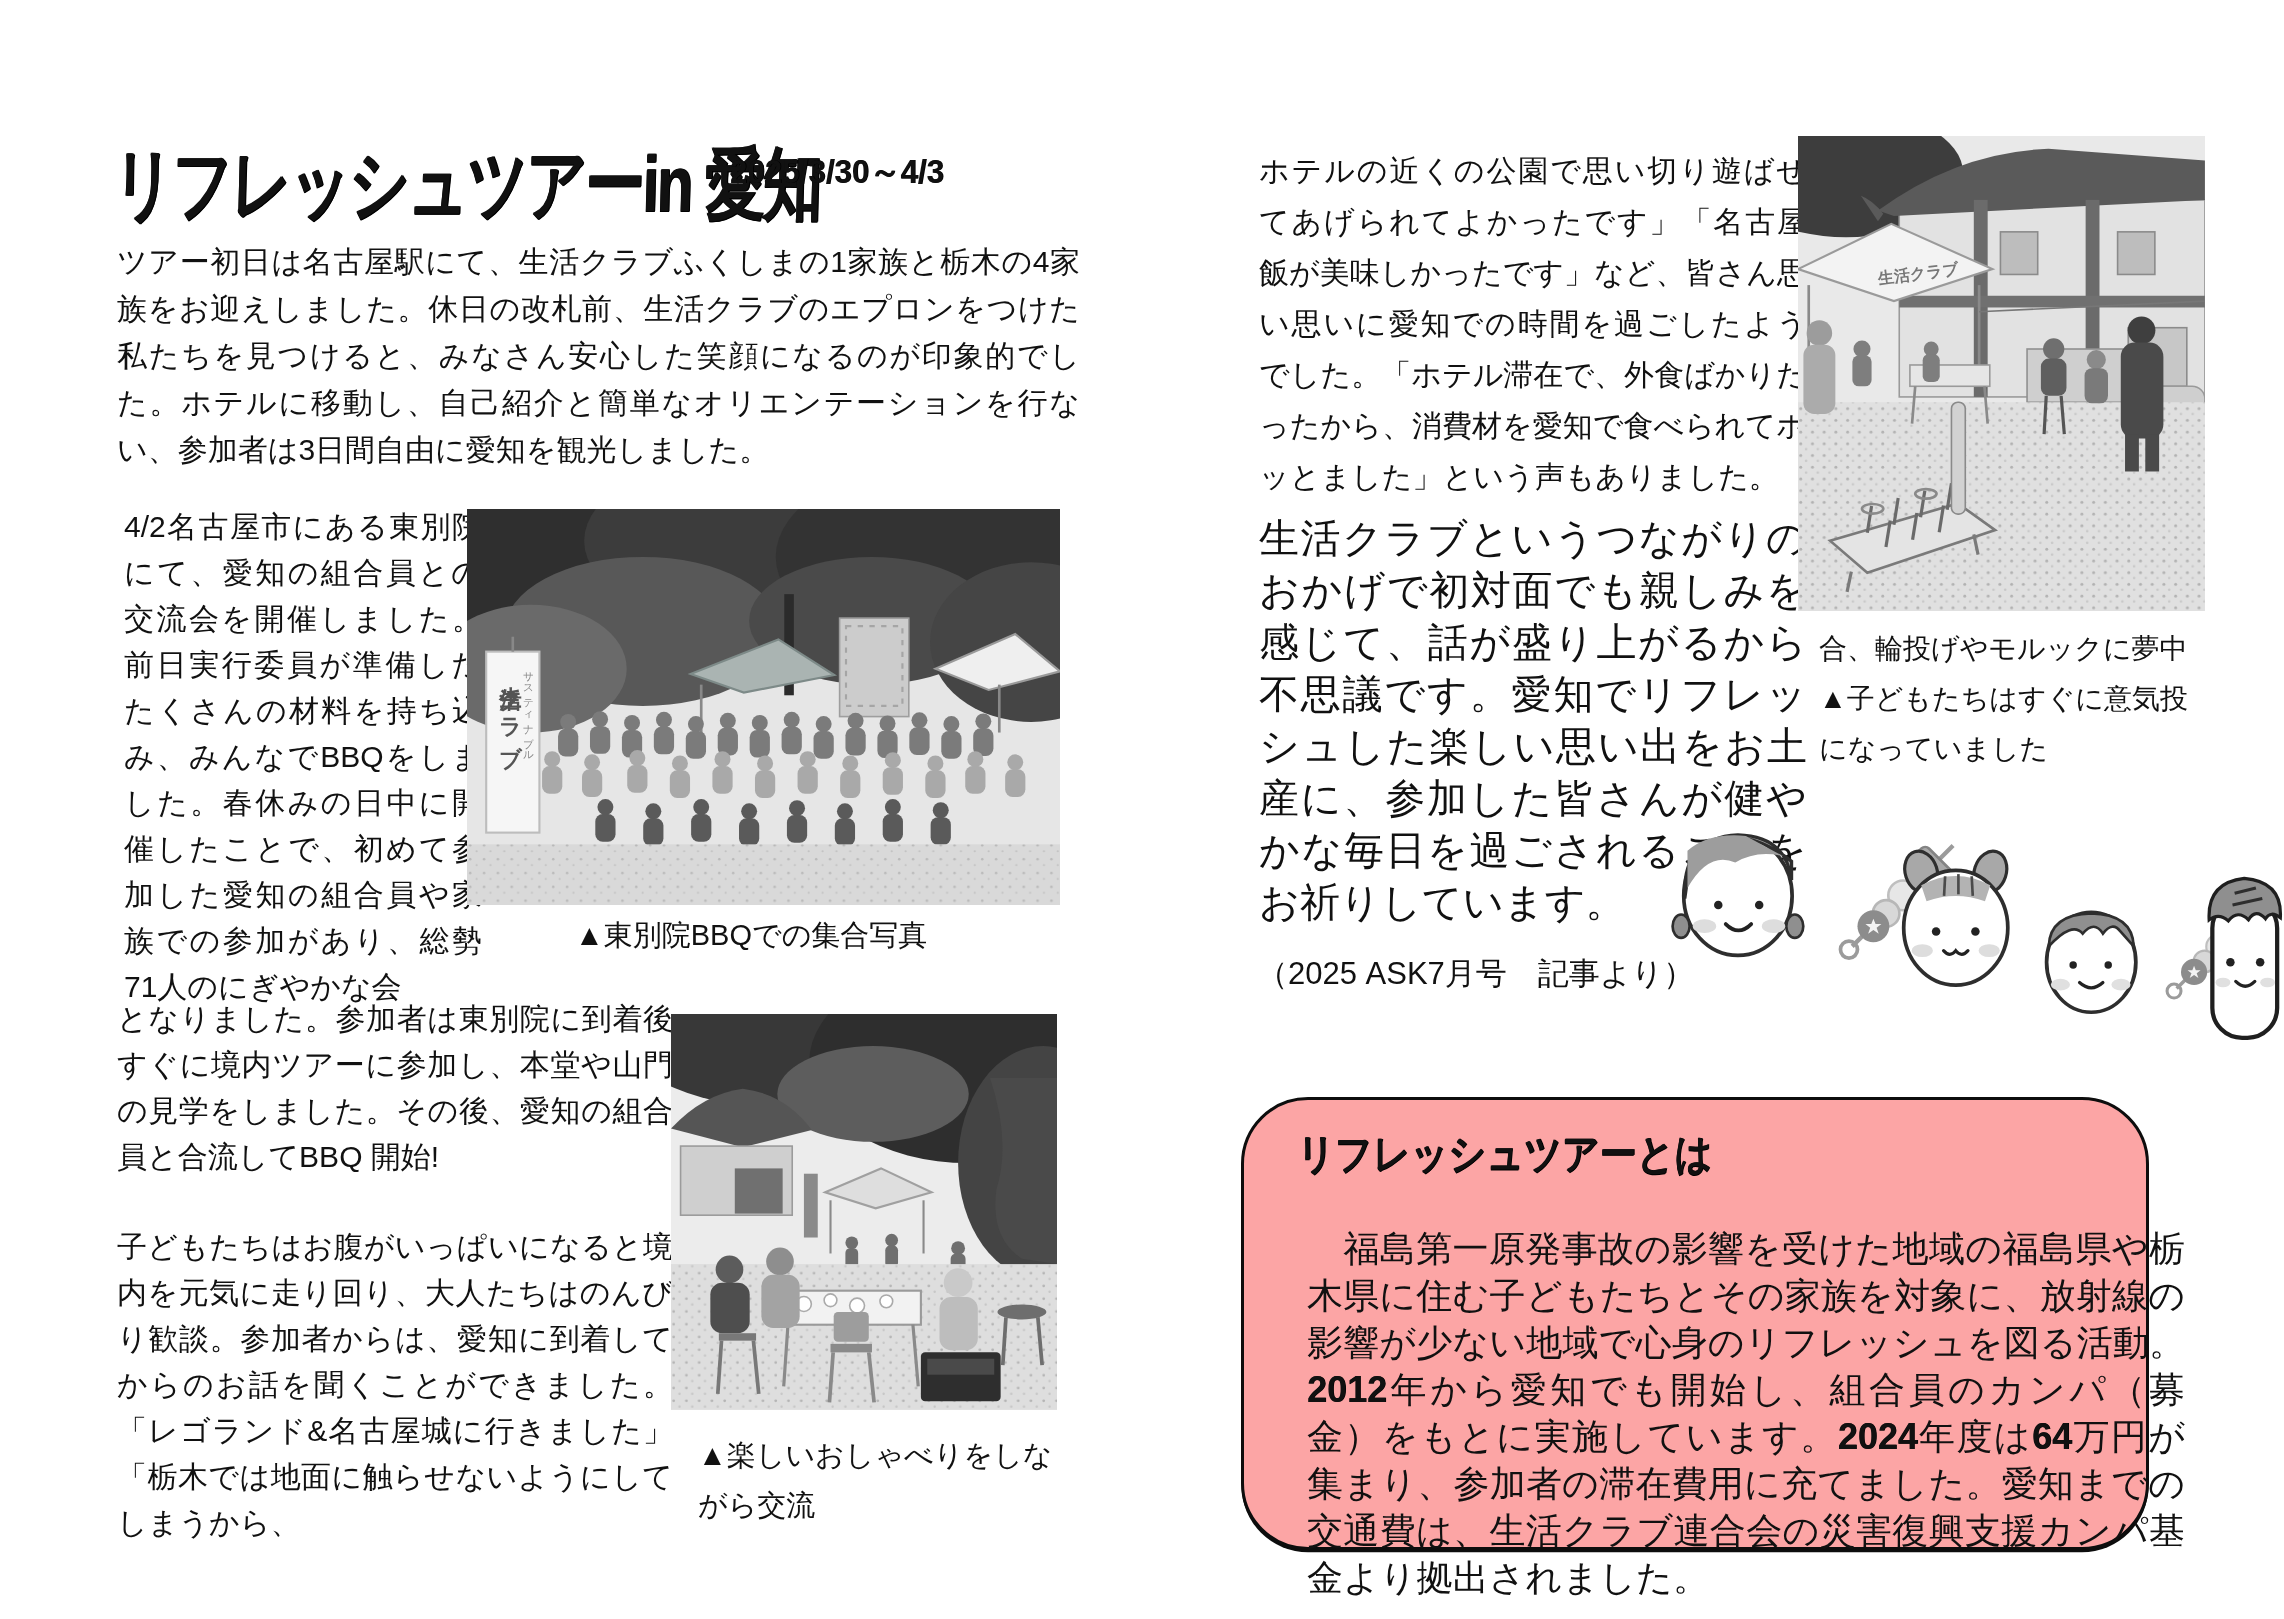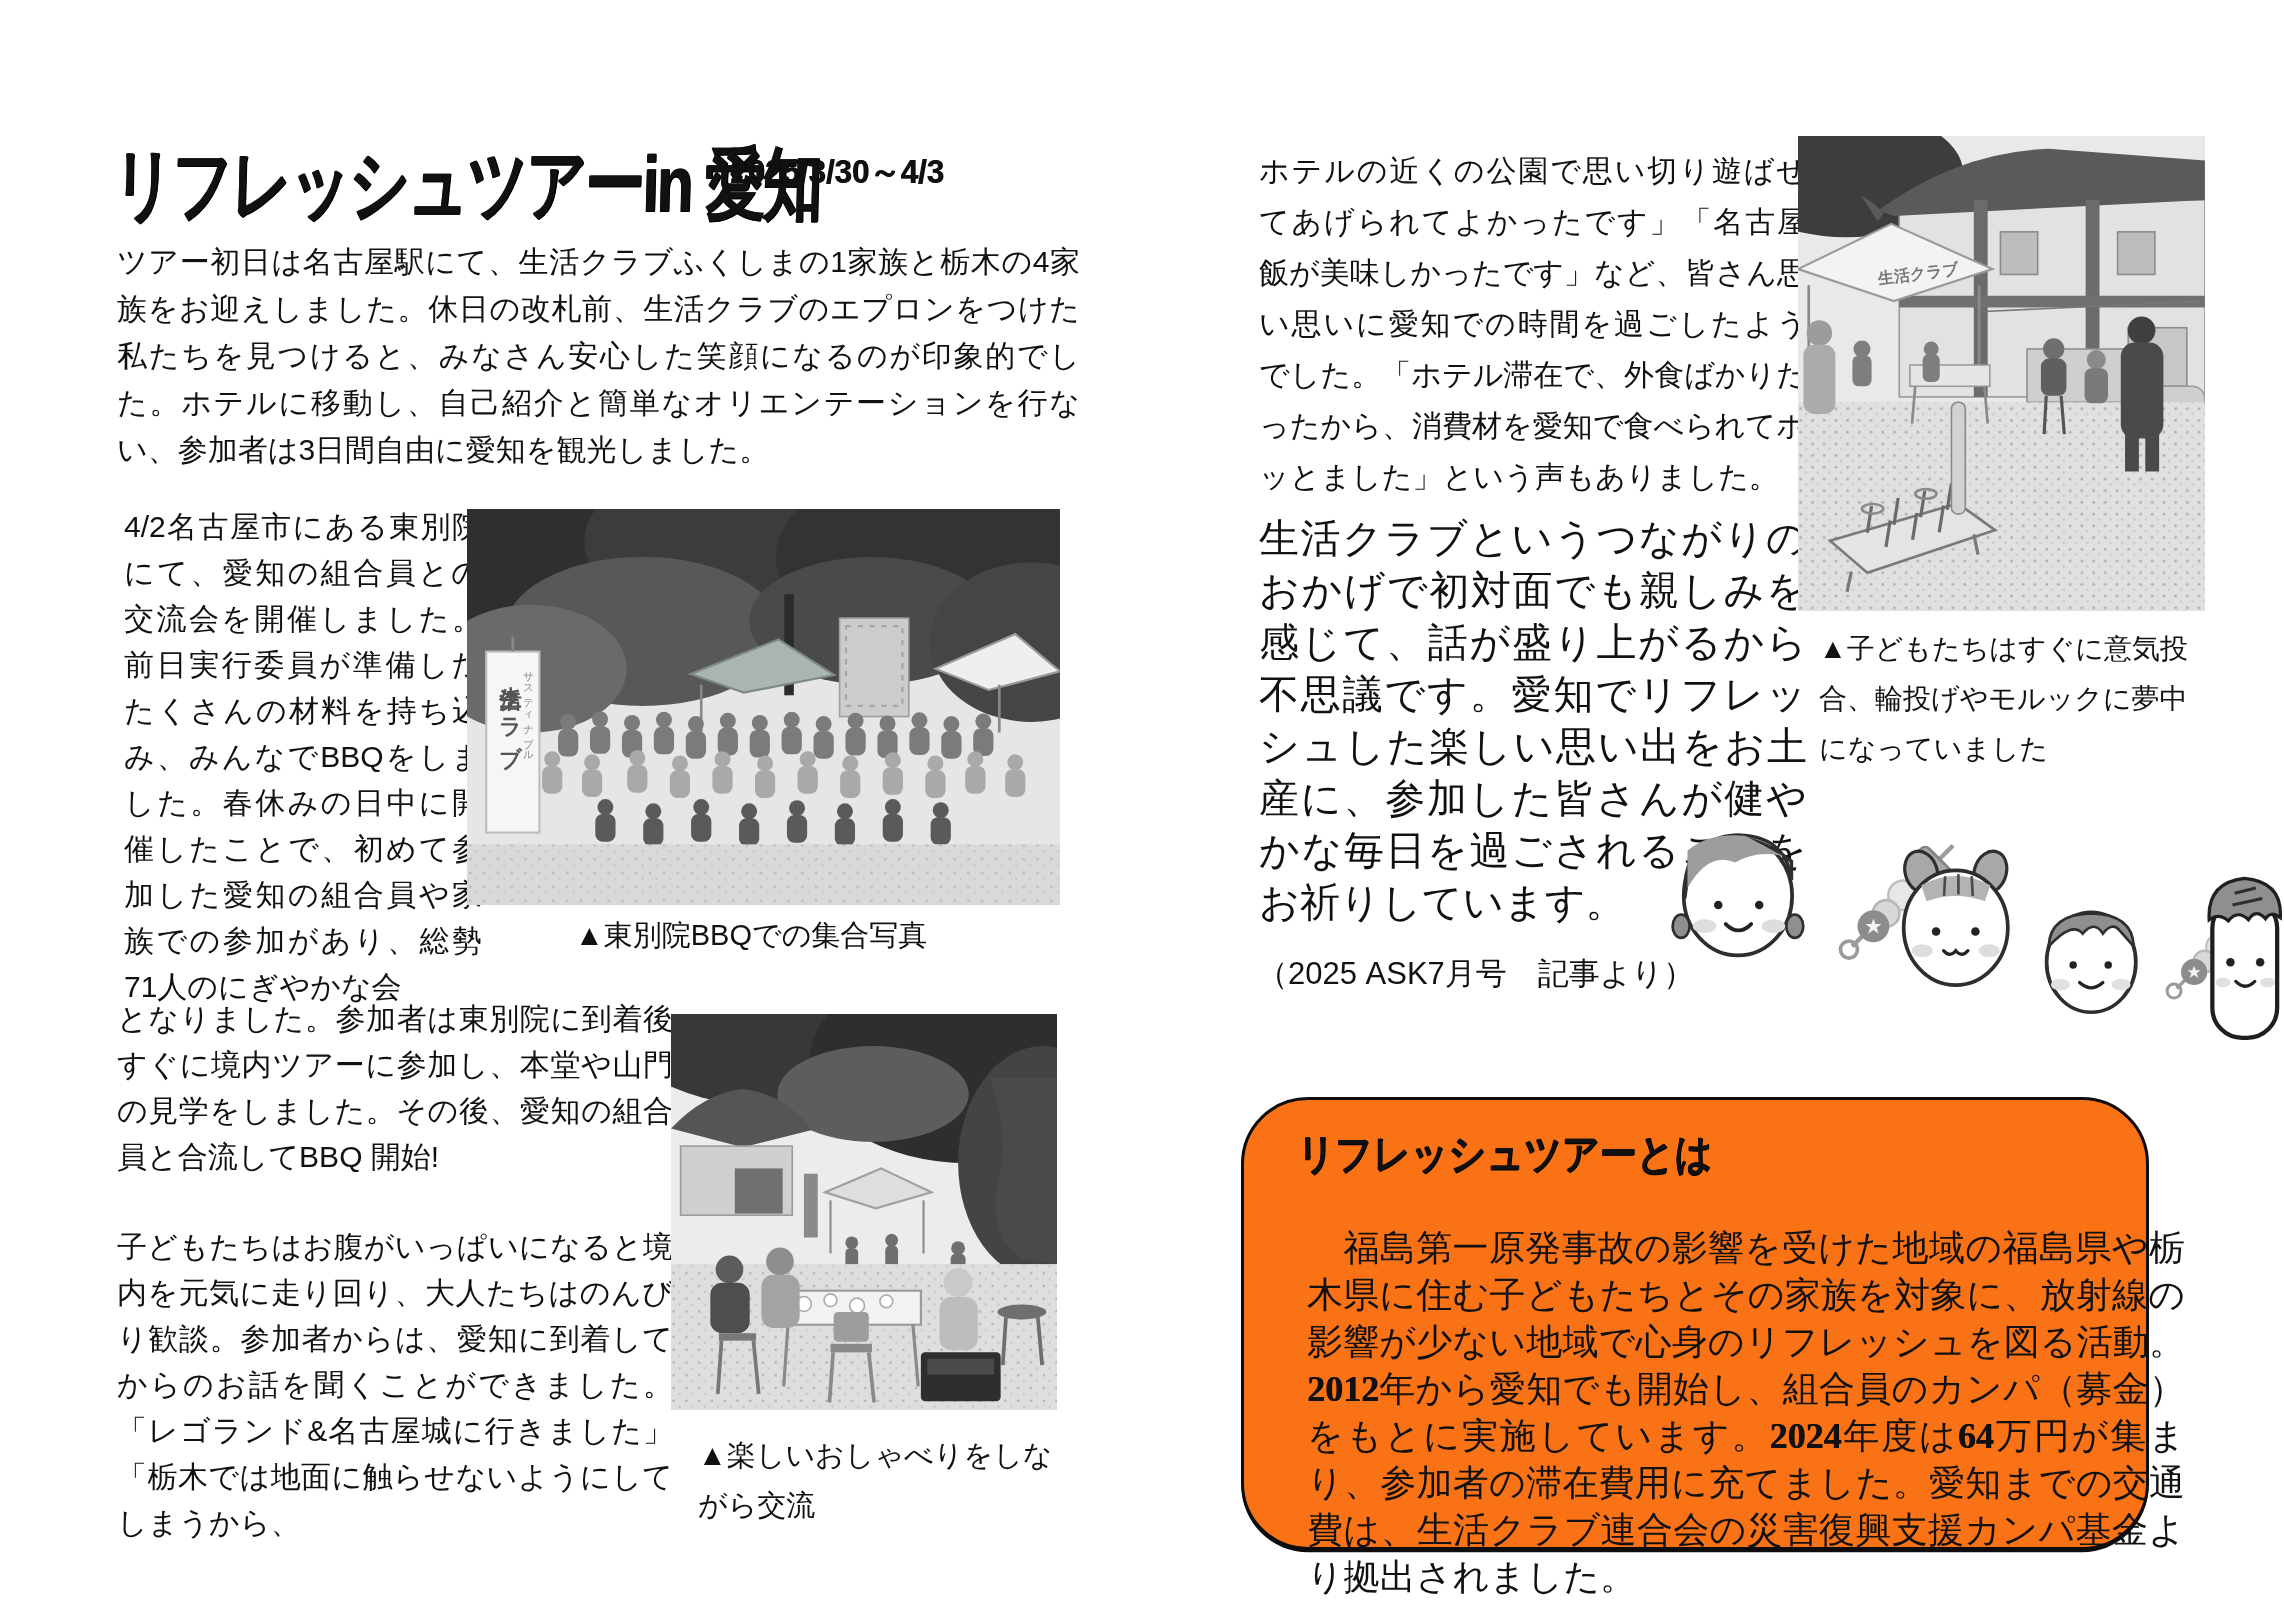--- a/index.html
+++ b/index.html
@@ -65,22 +65,21 @@
     transform:rotate(-7deg);
   }
   
   .doodles{left:1671px;top:787px;width:612px;height:255px;}
   
   .info-box{
     left:1241px;top:1097px;width:908px;height:453px;
     border:3.2px solid #0d0d0d;border-radius:67px;
     box-sizing:border-box;
     box-shadow:0 2.7px 0 -0.5px #0d0d0d;
-    background:#f97316;
-    font-family:Liberation Serif, serif;
+    background:#fca5a5;
   }
   .info-title{
     position:absolute;left:53px;top:25.5px;
     font-size:42px;font-weight:900;
     transform:scaleX(0.88);transform-origin:left top;
     white-space:nowrap;
     text-shadow:1.1px 0 0 #000,0 0.5px 0 #000;
   }
   .info-body{
     position:absolute;left:31px;top:89px;width:878px;
@@ -341,22 +340,22 @@
       <ellipse cx="240" cy="672" rx="20" ry="9" fill="none" stroke="#8a8a8a" stroke-width="5"></ellipse>
       <line x1="100" y1="818" x2="92" y2="856" stroke="#7a7a7a" stroke-width="6"></line>
       <line x1="330" y1="748" x2="338" y2="786" stroke="#7a7a7a" stroke-width="6"></line>
 
       <rect x="288" y="500" width="26" height="210" rx="12" fill="#d2d2d2" stroke="#8a8a8a" stroke-width="3"></rect>
     </svg>
     <div class="tent-text3">生活クラブ</div>
   </div>
 
   <div class="abs caption cap3">
+    <div>合、輪投げやモルックに夢中</div>
     <div>▲子どもたちはすぐに意気投</div>
-    <div>合、輪投げやモルックに夢中</div>
     <div>になっていました</div>
   </div>
 
   <div class="abs doodles">
     <svg width="612" height="255" viewBox="0 0 1150 480">
       <defs>
         <g id="skewer">
           <line x1="-60" y1="60" x2="130" y2="-130" stroke="#8a8a8a" stroke-width="8"></line>
           <circle cx="-66" cy="66" r="16" fill="none" stroke="#8a8a8a" stroke-width="7"></circle>
           <g transform="translate(86,-86) rotate(45)">

